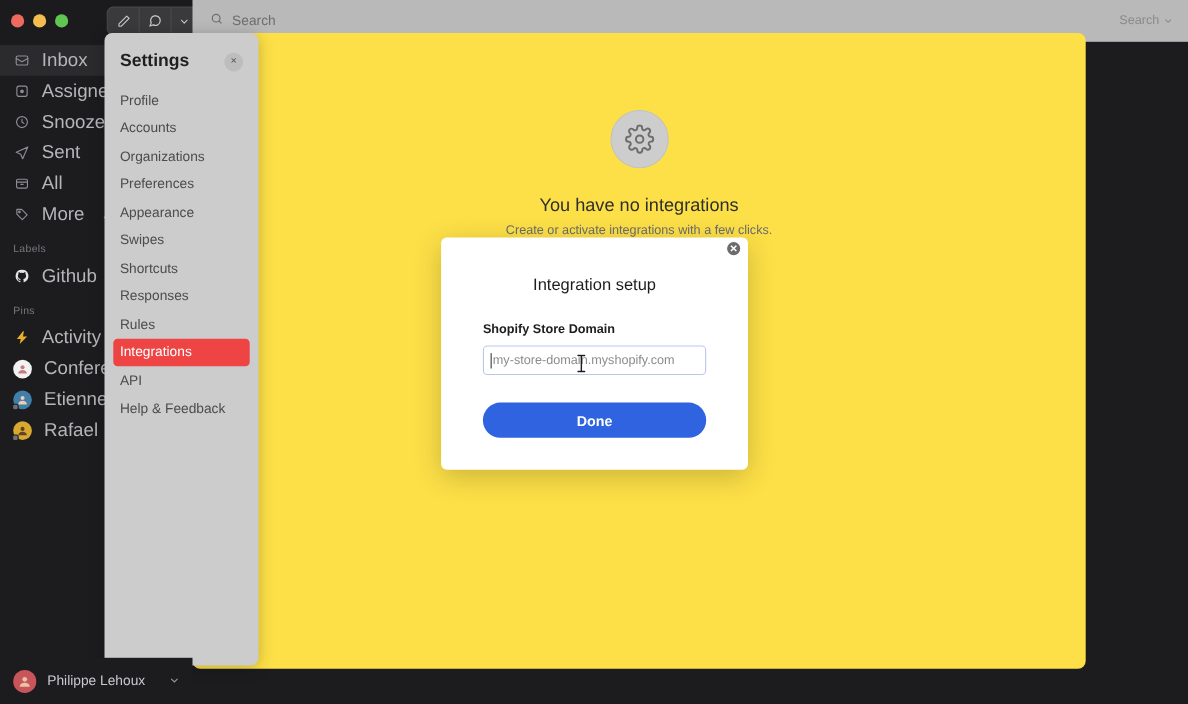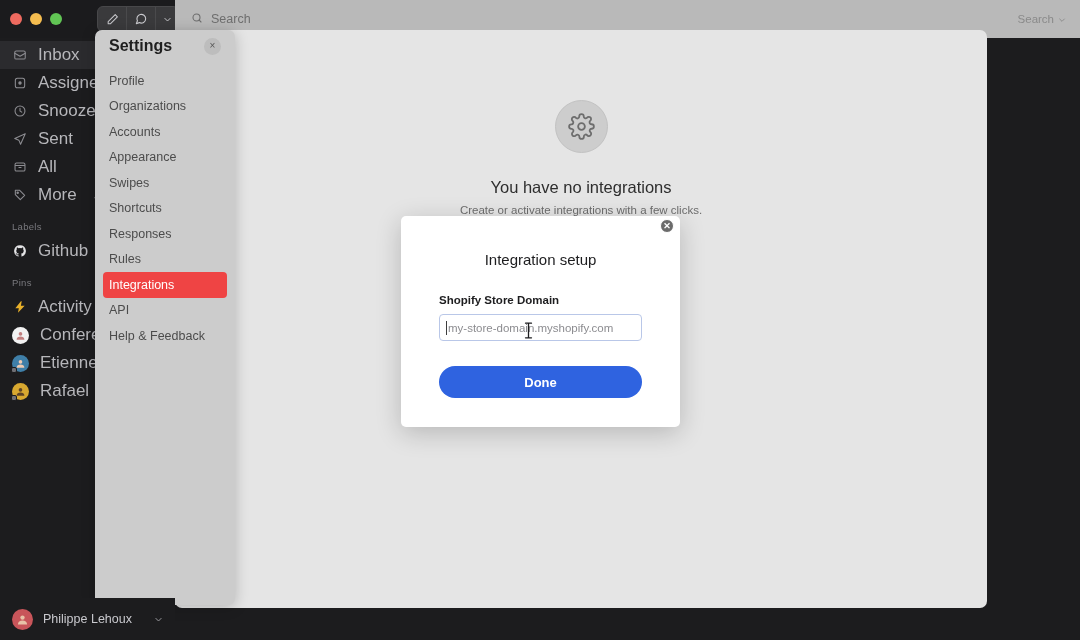--- a/index.html
+++ b/index.html
@@ -119,21 +119,21 @@
     padding: 0 12px;
     z-index: 12;
   }
   .user-bar .avatar { width: 21px; height: 21px; }
   .user-name { font-size: 12.5px; color: #c9c9ce; flex: 1; }
 
   
   .content-panel {
     position: absolute; left: 175px; top: 30px;
     width: 812px; height: 578px;
-    background: #e5e5e5;
+    background: #fde047;
     border-radius: 7px;
   }
   .empty-state {
     position: absolute; left: 0; right: 0; top: 70px;
     display: flex; flex-direction: column; align-items: center;
   }
   .gear-circle {
     width: 53px; height: 53px; border-radius: 50%;
     background: #cdcdcd; border: 1px solid #c2c2c2;
     display:flex; align-items:center; justify-content:center;
@@ -153,21 +153,21 @@
     position: absolute; left: 95px; top: 30px;
     width: 140px; height: 575px;
     background: #cccccc;
     border-radius: 7px;
     box-shadow: 0 2px 14px rgba(0,0,0,.22);
     padding: 0 0 0 0;
     z-index: 8;
   }
   .settings-head {
     display: flex; align-items: center;
-    padding: 7px 14px 0 14px;
+    padding: 17px 14px 0 14px;
   }
   .settings-title {
     font-size: 16px; font-weight: 700; color: #1f1f1f; flex: 1;
   }
   .settings-close {
     width: 17px; height: 17px; border-radius: 50%;
     background: #bdbdbd; color: #575757;
     display:flex; align-items:center; justify-content:center;
     font-size: 10px; line-height: 1;
   }
@@ -424,24 +424,27 @@
     <div class="settings-panel">
       <div class="settings-head">
         <div class="settings-title">Settings</div>
         <div class="settings-close">×</div>
       </div>
       <div class="settings-list">
         <div class="set-item">
           <span>Profile</span>
           </div>
         <div class="set-item">
+          <span>Accounts</span>
+          </div>
+        <div class="set-item">
           <span>Organizations</span>
           </div>
         <div class="set-item">
-          <span>Accounts</span>
+          <span>Preferences</span>
           </div>
         <div class="set-item">
           <span>Appearance</span>
           </div>
         <div class="set-item">
           <span>Swipes</span>
           </div>
         <div class="set-item">
           <span>Shortcuts</span>
           </div>

